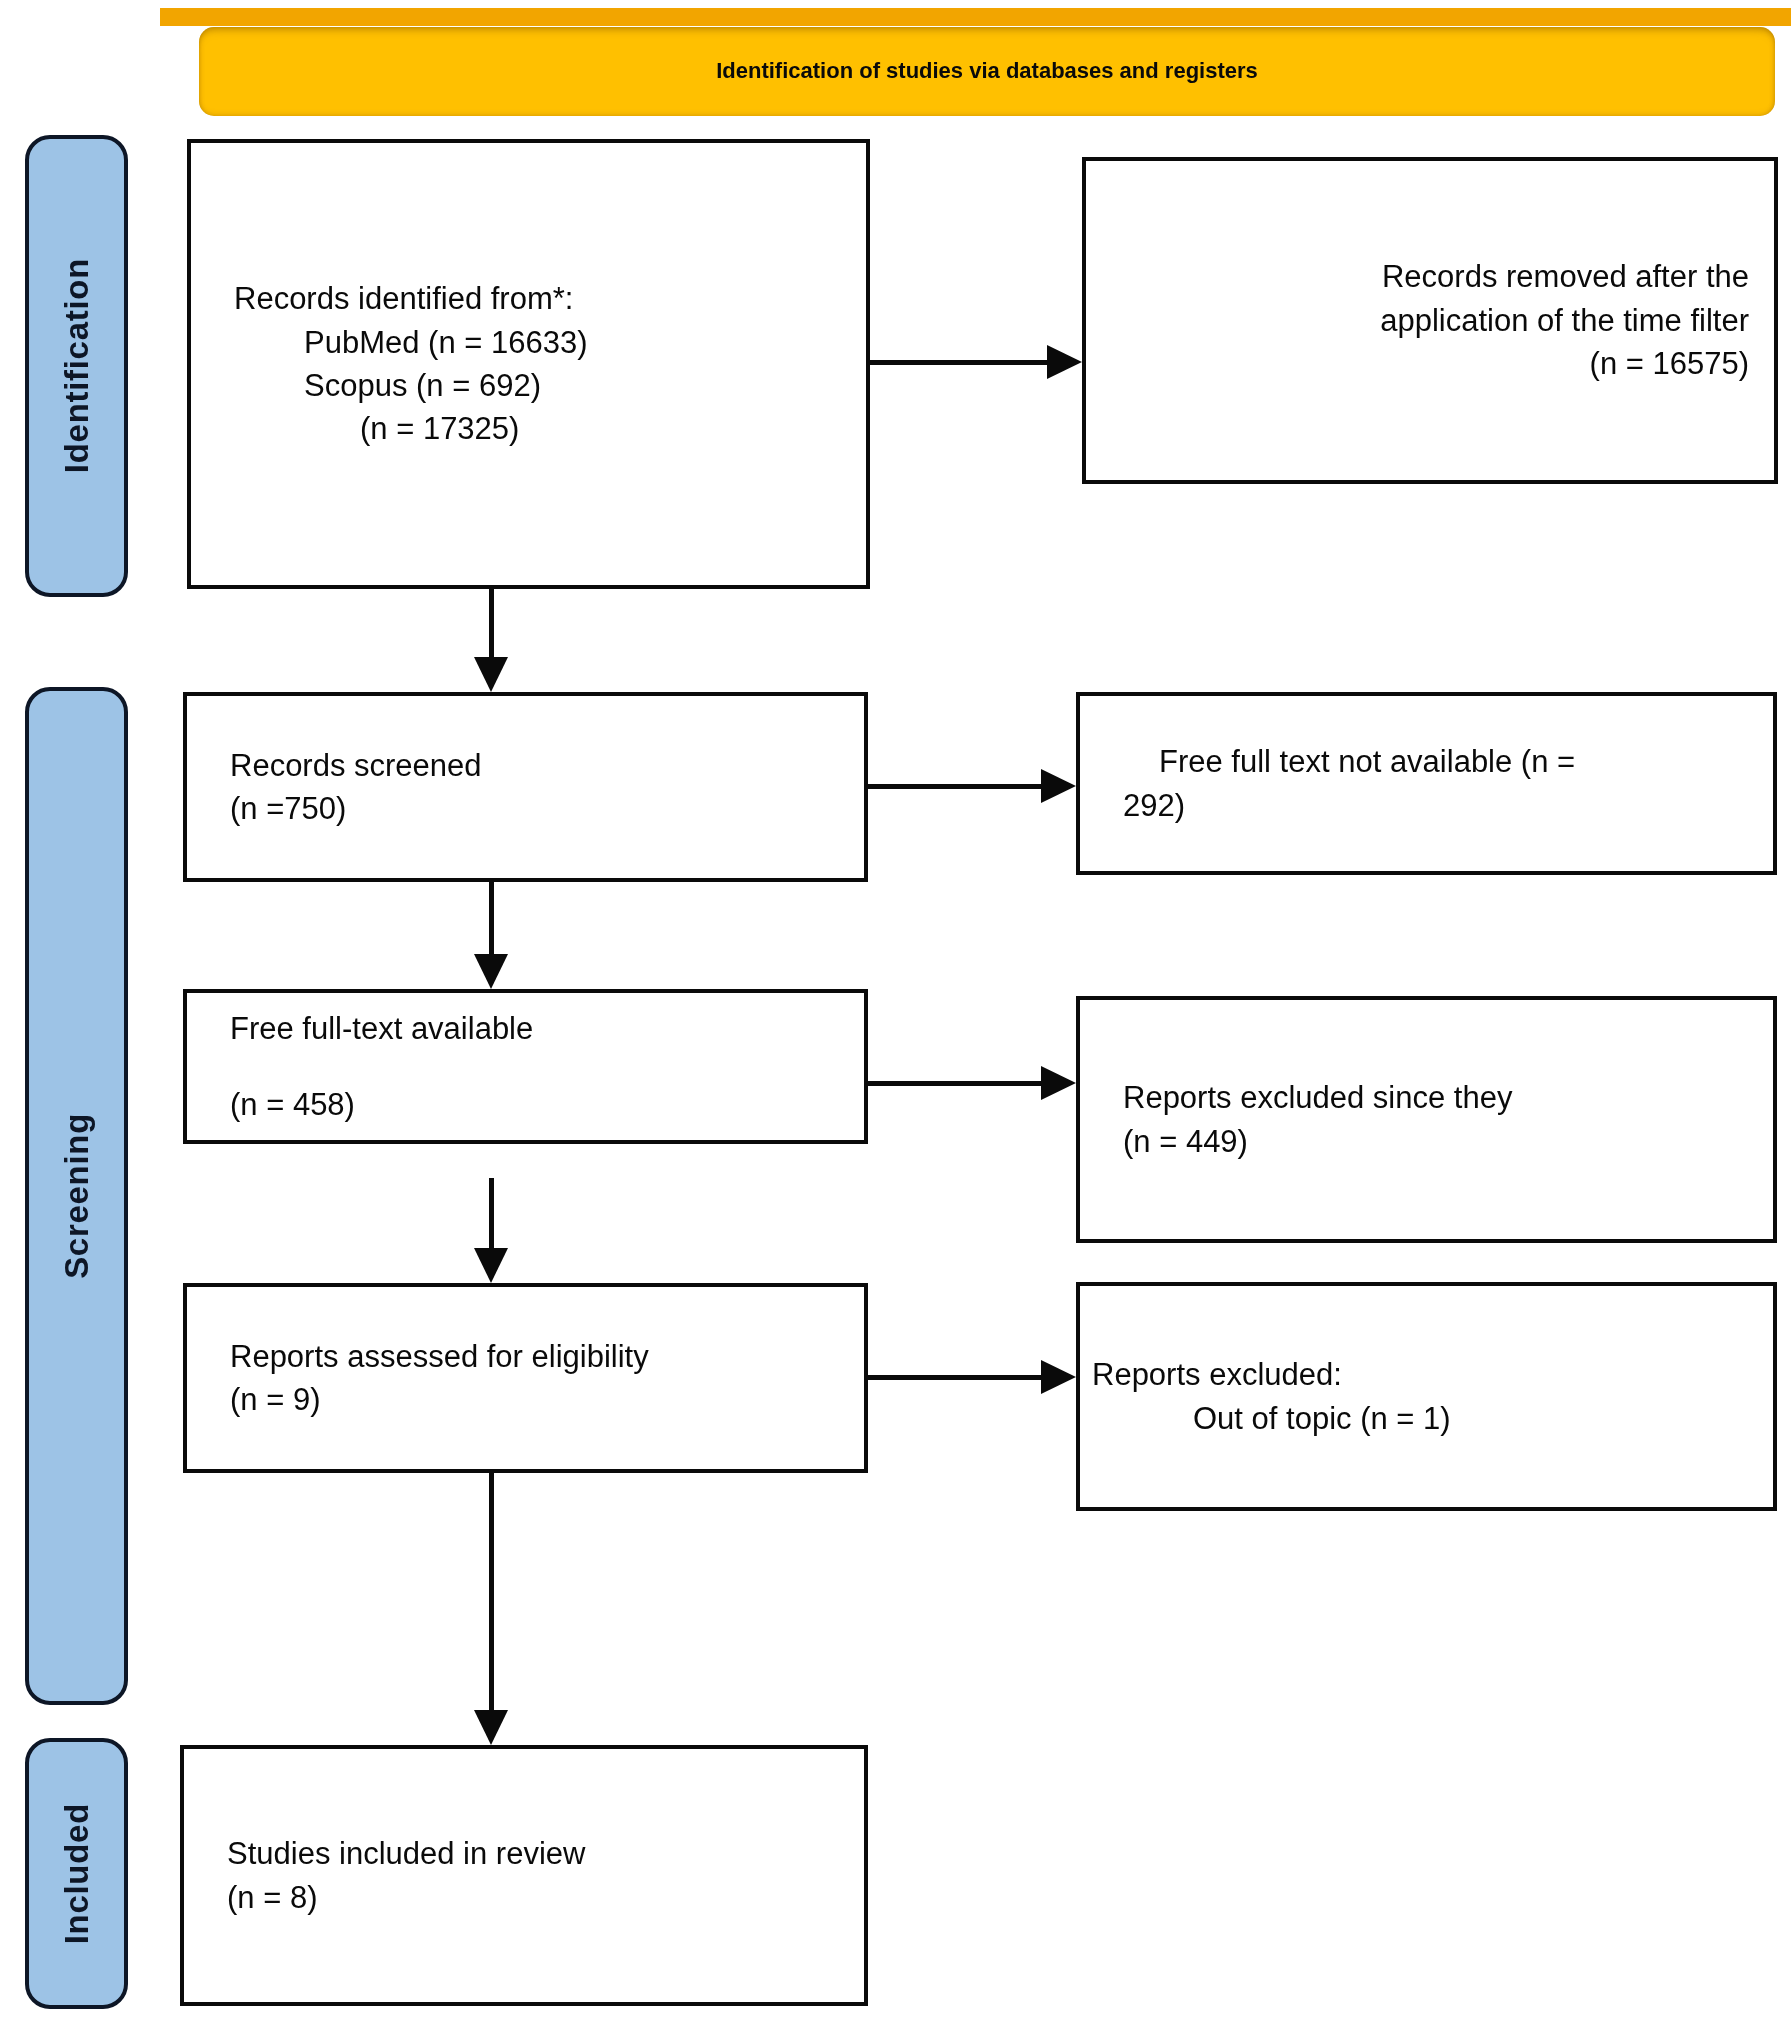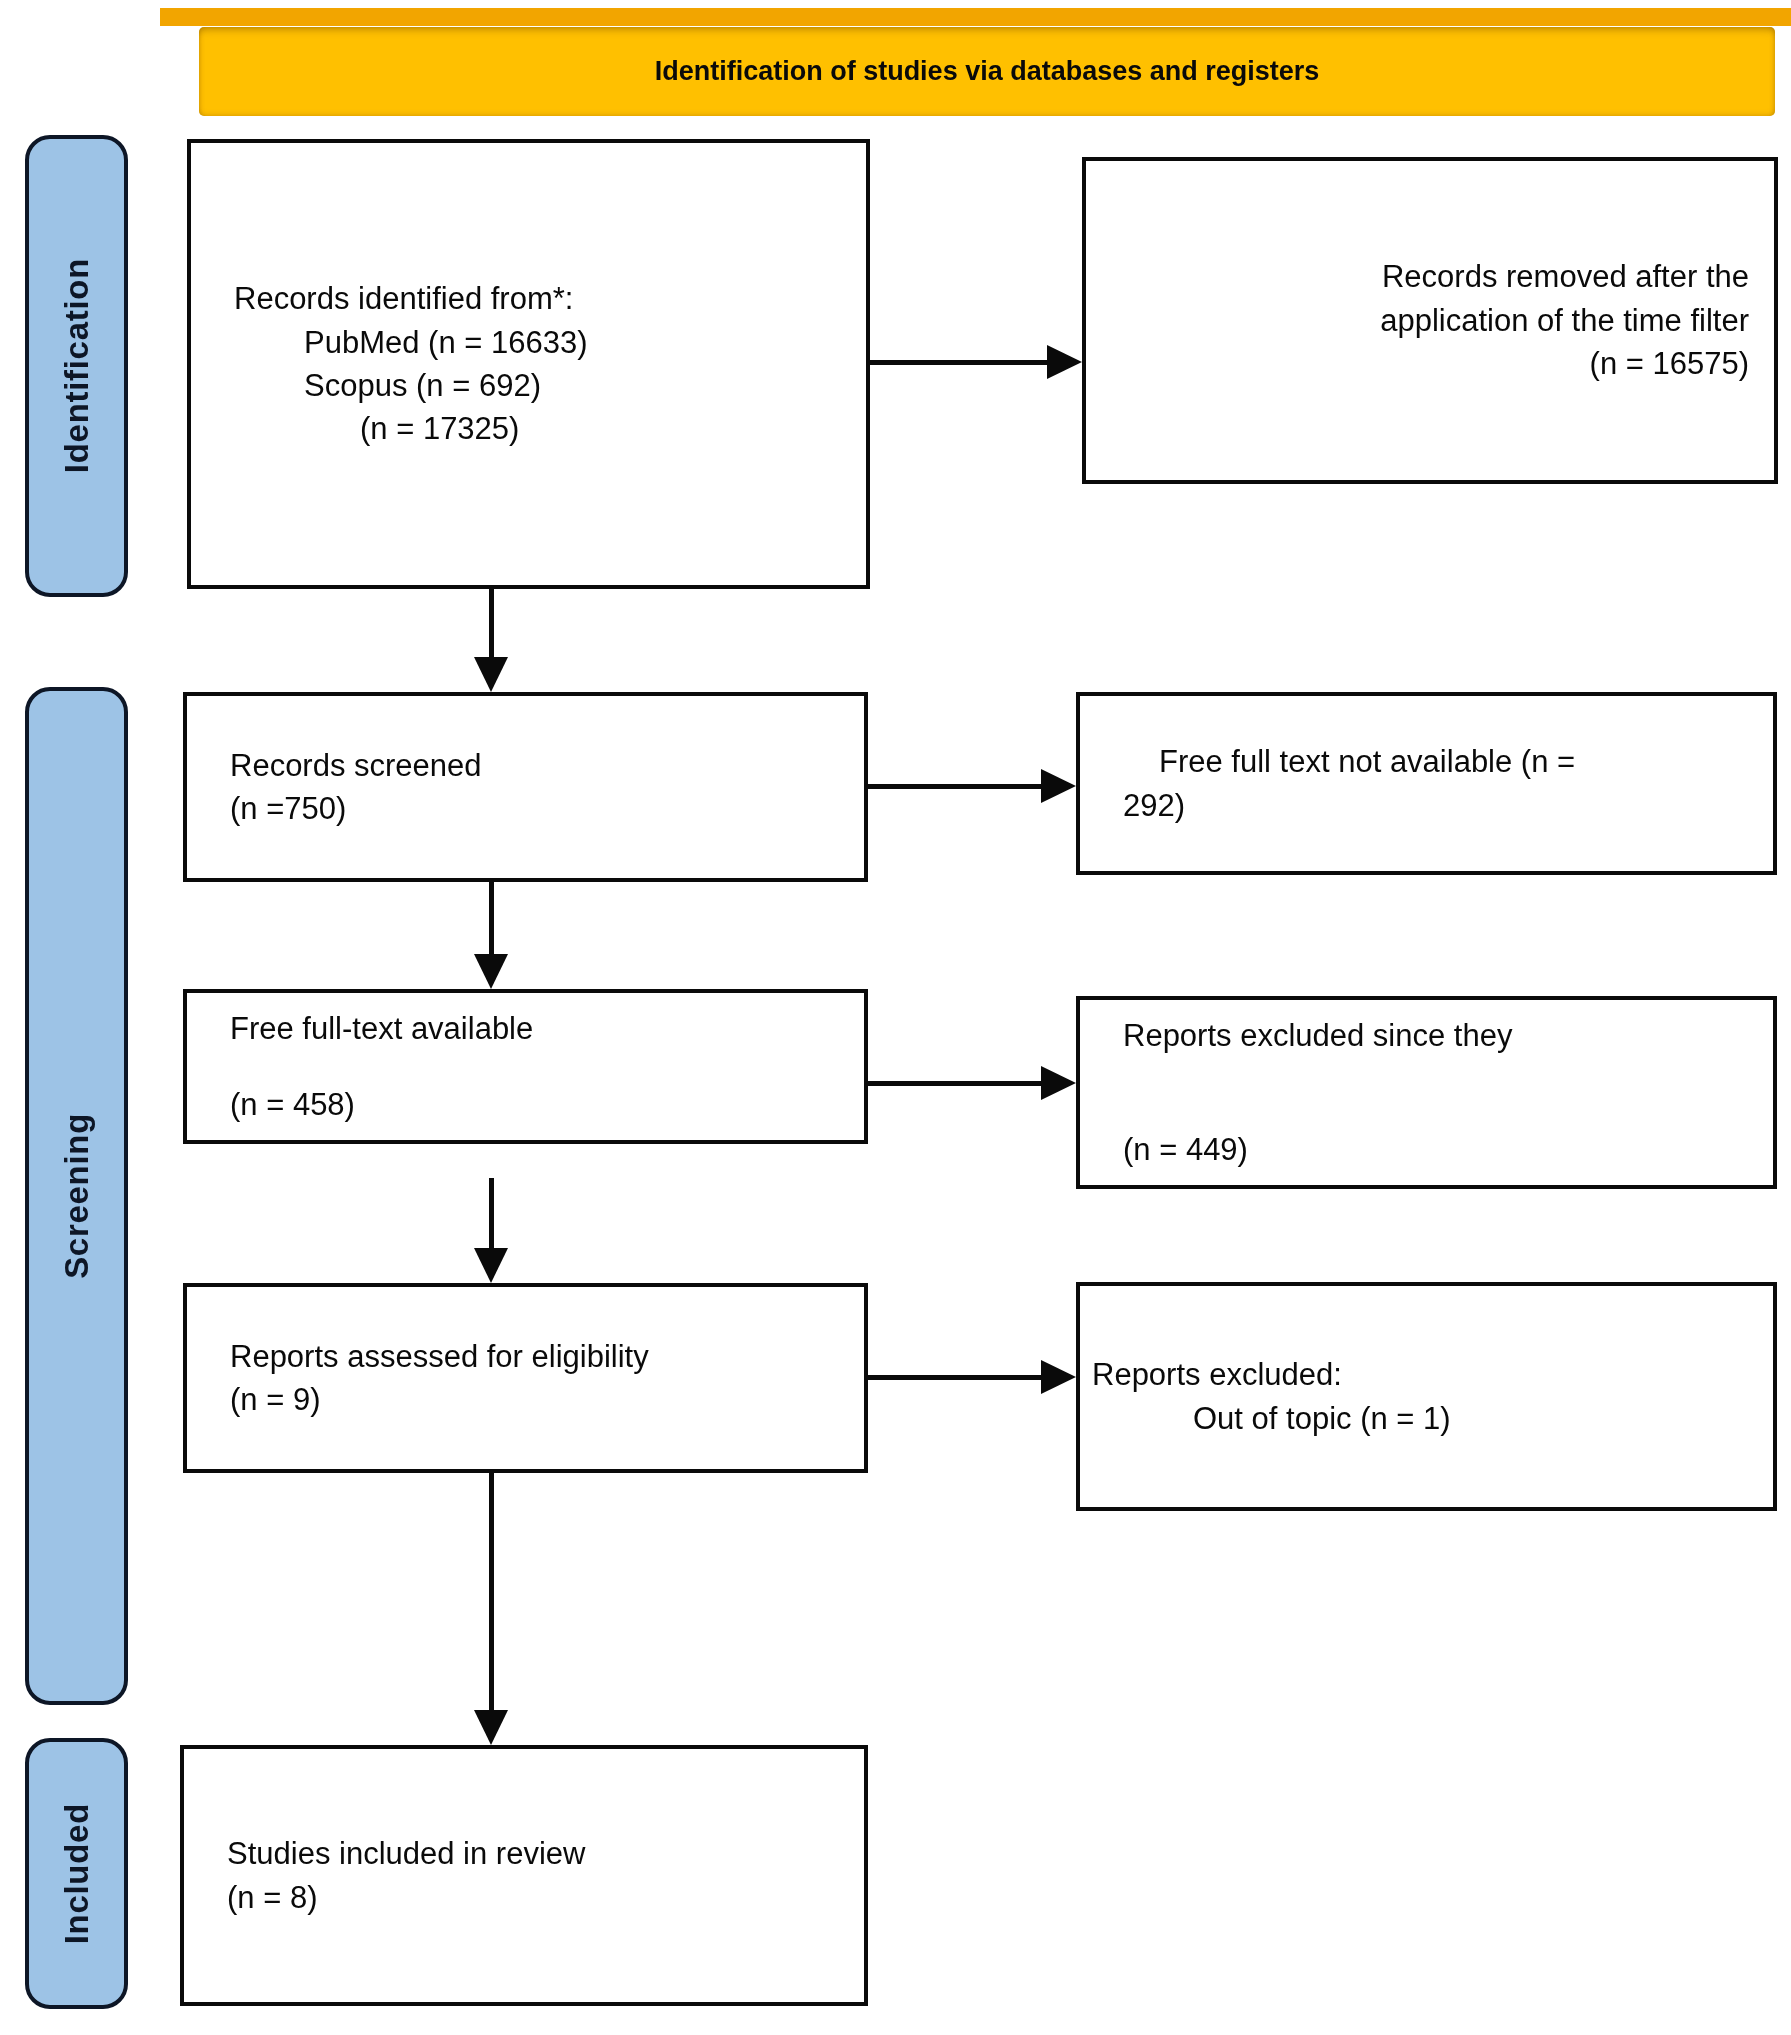--- a/index.html
+++ b/index.html
@@ -21,23 +21,23 @@
     color:var(--text);
     overflow:hidden;
   }
   .header-band{
     position:absolute;left:160px;top:8.4px;width:1632px;height:18px;
     background:var(--header-band);
   }
   .header{
     position:absolute;left:199px;top:26.5px;width:1576px;height:89px;
     background:var(--header-bg);
-    border-radius:5px;
+    border-radius:15px;
     display:flex;align-items:center;justify-content:center;
-    font-size:27px;font-weight:bold;
+    font-size:22px;font-weight:bold;
     box-shadow:inset 0 7px 8.4px -4.9px rgba(125,80,0,.55), inset 0 -4.2px 7px -4.9px rgba(125,80,0,.4), inset 4.2px 0 5.6px -4.2px rgba(125,80,0,.35), inset -4.2px 0 5.6px -4.2px rgba(125,80,0,.35);
     box-sizing:border-box;
   }
   .stage{
     position:absolute;left:25px;width:103px;
     background:var(--stage-bg);
     border:4.9px solid var(--stage-border);
     border-radius:25px;
     box-sizing:border-box;
     display:flex;align-items:center;justify-content:center;
@@ -65,21 +65,21 @@
   .line{white-space:nowrap;}
   .ind-a{padding-left:36px;}
   .ind-b{padding-left:70px;}
   .ind-c{padding-left:126px;}
   .ind-d{padding-left:101px;}
   #box-records-identified{left:187px;top:139px;width:683px;height:450px;}
   #box-records-removed{left:1082px;top:157px;width:696px;height:327px;text-align:right;}
   #box-records-screened{left:183px;top:692px;width:685px;height:190px;}
   #box-report-excluded-free-text{left:1076px;top:692px;width:701px;height:183px;}
   #box-free-full-text{left:183px;top:989px;width:685px;height:155px;gap:32px;}
-  #box-reports-excluded-criteria{left:1076px;top:996px;width:701px;height:193px;justify-content:space-between;}
+  #box-reports-excluded-criteria{left:1076px;top:996px;width:701px;height:247px;}
   #box-reports-assessed{left:183px;top:1283px;width:685px;height:190px;}
   #box-reports-excluded-topic{left:1076px;top:1282px;width:701px;height:229px;padding-left:12px;}
   #box-studies-included{left:180px;top:1745px;width:688px;height:261px;}
   .va{
     position:absolute;width:4.9px;background:var(--arrow);
   }
   .va::after{
     content:"";position:absolute;bottom:-35px;left:50%;
     transform:translateX(-50%);
     border:solid transparent;

